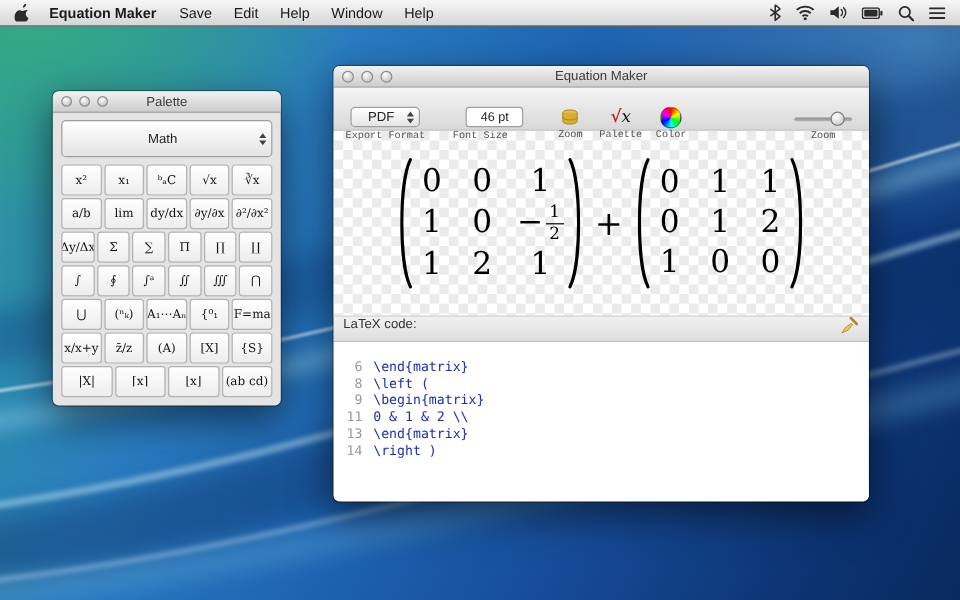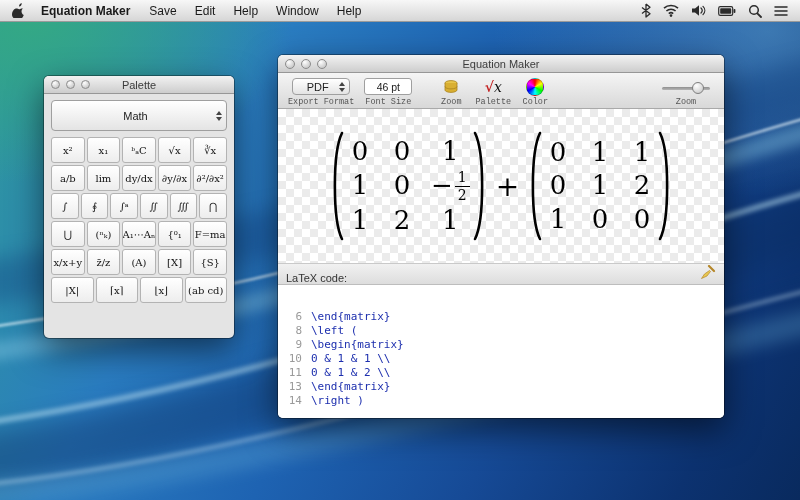--- a/index.html
+++ b/index.html
@@ -42,26 +42,26 @@
   .arr-dn{width:0;height:0;border-left:3px solid transparent;border-right:3px solid transparent;border-top:4px solid #444;}
   .pal-grid{margin-top:6px;display:flex;flex-direction:column;gap:2px;}
   .pal-row{display:flex;gap:2px;}
   .pal-btn{flex:1;height:26px;background:linear-gradient(#ffffff,#ededed);border:1px solid #b3b3b3;border-radius:3px;
     display:flex;align-items:center;justify-content:center;font-family:"DejaVu Serif",serif;font-size:10px;color:#111;
     overflow:hidden;white-space:nowrap;padding:0 1px;box-sizing:border-box;}
 
   
   .main-win{left:278px;top:55px;width:446px;height:363px;background:#fff;}
   .toolbar{height:36px;background:linear-gradient(#f5f5f5,#d8d8d8);border-bottom:1px solid #a9a9a9;
-    display:flex;align-items:center;padding:4px 10px 0;box-sizing:border-box;gap:10px;}
+    display:flex;align-items:flex-start;padding:16px 10px 0;box-sizing:border-box;gap:10px;}
   .tb-group{display:flex;flex-direction:column;align-items:center;gap:2px;}
   .tb-caption{font-size:8.5px;color:#555;font-family:Liberation Mono, monospace;}
   .tb-popup{width:58px;height:17px;}
   .tb-field{width:46px;height:15px;background:#fff;border:1px solid #9f9f9f;border-radius:3px;
-    font-size:10.5px;color:#222;display:flex;align-items:center;justify-content:center;}
+    font-size:10.5px;color:#222;display:flex;align-items:center;justify-content:center;margin-left:24px;}
   .tb-icons{margin-left:14px;display:flex;gap:12px;}
   .tb-iconbtn{width:30px;display:flex;flex-direction:column;align-items:center;gap:1px;}
   .icon-box{height:17px;display:flex;align-items:center;justify-content:center;}
   .sqrt-icon{font-family:"DejaVu Serif",serif;font-size:14px;line-height:1;}
   .sqrt-icon .rad{color:#c32222;font-weight:bold;}
   .sqrt-icon .var{font-style:italic;color:#111;}
   .colorwheel{width:16px;height:16px;border-radius:50%;border:1px solid rgba(0,0,0,.25);
     background:conic-gradient(#f00,#ff0,#0f0,#0ff,#00f,#f0f,#f00);}
   .zoom-group{margin-left:auto;display:flex;flex-direction:column;align-items:center;gap:3px;padding-top:4px;margin-right:4px;}
   .slider{position:relative;width:48px;height:12px;}
@@ -80,24 +80,24 @@
     justify-items:center;align-items:center;font-size:26px;line-height:1.2;margin:0 2px;}
   .paren{display:block;}
   .op{font-size:28px;margin:0 8px;}
   .frac-cell{display:flex;align-items:center;}
   .frac-sign{font-size:26px;margin-right:2px;}
   .frac{display:inline-flex;flex-direction:column;align-items:center;font-size:14px;line-height:1.15;}
   .frac .num{border-bottom:1.5px solid #000;padding:0 3px;}
 
   
   .latex-bar{height:21px;background:linear-gradient(#f1f1f1,#dddddd);border-bottom:1px solid #bdbdbd;
-    display:flex;align-items:flex-end;padding:0 8px;box-sizing:border-box;}
+    display:flex;align-items:flex-start;padding:0 8px;box-sizing:border-box;}
   .latex-label{font-size:11px;color:#333;}
   .latex-bar .spacer{flex:1;}
-  .code-area{height:131px;background:#fff;overflow:hidden;padding:3px 4px 0 2px;box-sizing:border-box;position:relative;margin-top:22px;}
+  .code-area{height:131px;background:#fff;overflow:hidden;padding:14px 4px 0 2px;box-sizing:border-box;position:relative;}
   .code-line{font-family:"DejaVu Sans Mono",monospace;font-size:11px;line-height:14px;white-space:pre;}
   .gut{display:inline-block;width:22px;text-align:right;color:#9a9a9a;margin-right:9px;}
   .cmd{color:#1d2fae;}
   .txt{color:#1d2fae;}
 </style>
 </head>
 <body>
 
 <div class="screen">
 
@@ -192,20 +192,28 @@
           <span class="pal-btn">∛x</span>
         </div>
         <div class="pal-row">
           <span class="pal-btn">a/b</span>
           <span class="pal-btn">lim</span>
           <span class="pal-btn">dy/dx</span>
           <span class="pal-btn">∂y/∂x</span>
           <span class="pal-btn">∂²/∂x²</span>
         </div>
         <div class="pal-row">
+          <span class="pal-btn">Δy/Δx</span>
+          <span class="pal-btn">Σ</span>
+          <span class="pal-btn">∑</span>
+          <span class="pal-btn">Π</span>
+          <span class="pal-btn">∏</span>
+          <span class="pal-btn">∐</span>
+        </div>
+        <div class="pal-row">
           <span class="pal-btn">∫</span>
           <span class="pal-btn">∮</span>
           <span class="pal-btn">∫ᵃ</span>
           <span class="pal-btn">∬</span>
           <span class="pal-btn">∭</span>
           <span class="pal-btn">⋂</span>
         </div>
         <div class="pal-row">
           <span class="pal-btn">⋃</span>
           <span class="pal-btn">(ⁿₖ)</span>
@@ -344,20 +352,19 @@
         <svg width="16" height="15" viewBox="0 0 16 15">
           <path d="M9 1 L14 6" stroke="#b5872b" stroke-width="2.2" stroke-linecap="round"></path>
           <path d="M9.5 5.5 L4.5 9 L1.5 13.5 L7 11 L10.5 6.5 z" fill="#e8c84f" stroke="#b5872b" stroke-width="0.7"></path>
         </svg>
       </span>
     </div>
     <div class="code-area">
       <div class="code-line"><span class="gut">6</span><span class="cmd">\end{matrix}</span></div>
       <div class="code-line"><span class="gut">8</span><span class="cmd">\left (</span></div>
       <div class="code-line"><span class="gut">9</span><span class="cmd">\begin{matrix}</span></div>
-      <div class="code-line"><span class="gut">10</span><span class="txt">0 &amp; 1 &amp; 1 \\</span></div>
       <div class="code-line"><span class="gut">11</span><span class="txt">0 &amp; 1 &amp; 2 \\</span></div>
       <div class="code-line"><span class="gut">13</span><span class="cmd">\end{matrix}</span></div>
       <div class="code-line"><span class="gut">14</span><span class="cmd">\right )</span></div>
     </div>
   </div>
 
 </div>
 
 </body></html>

